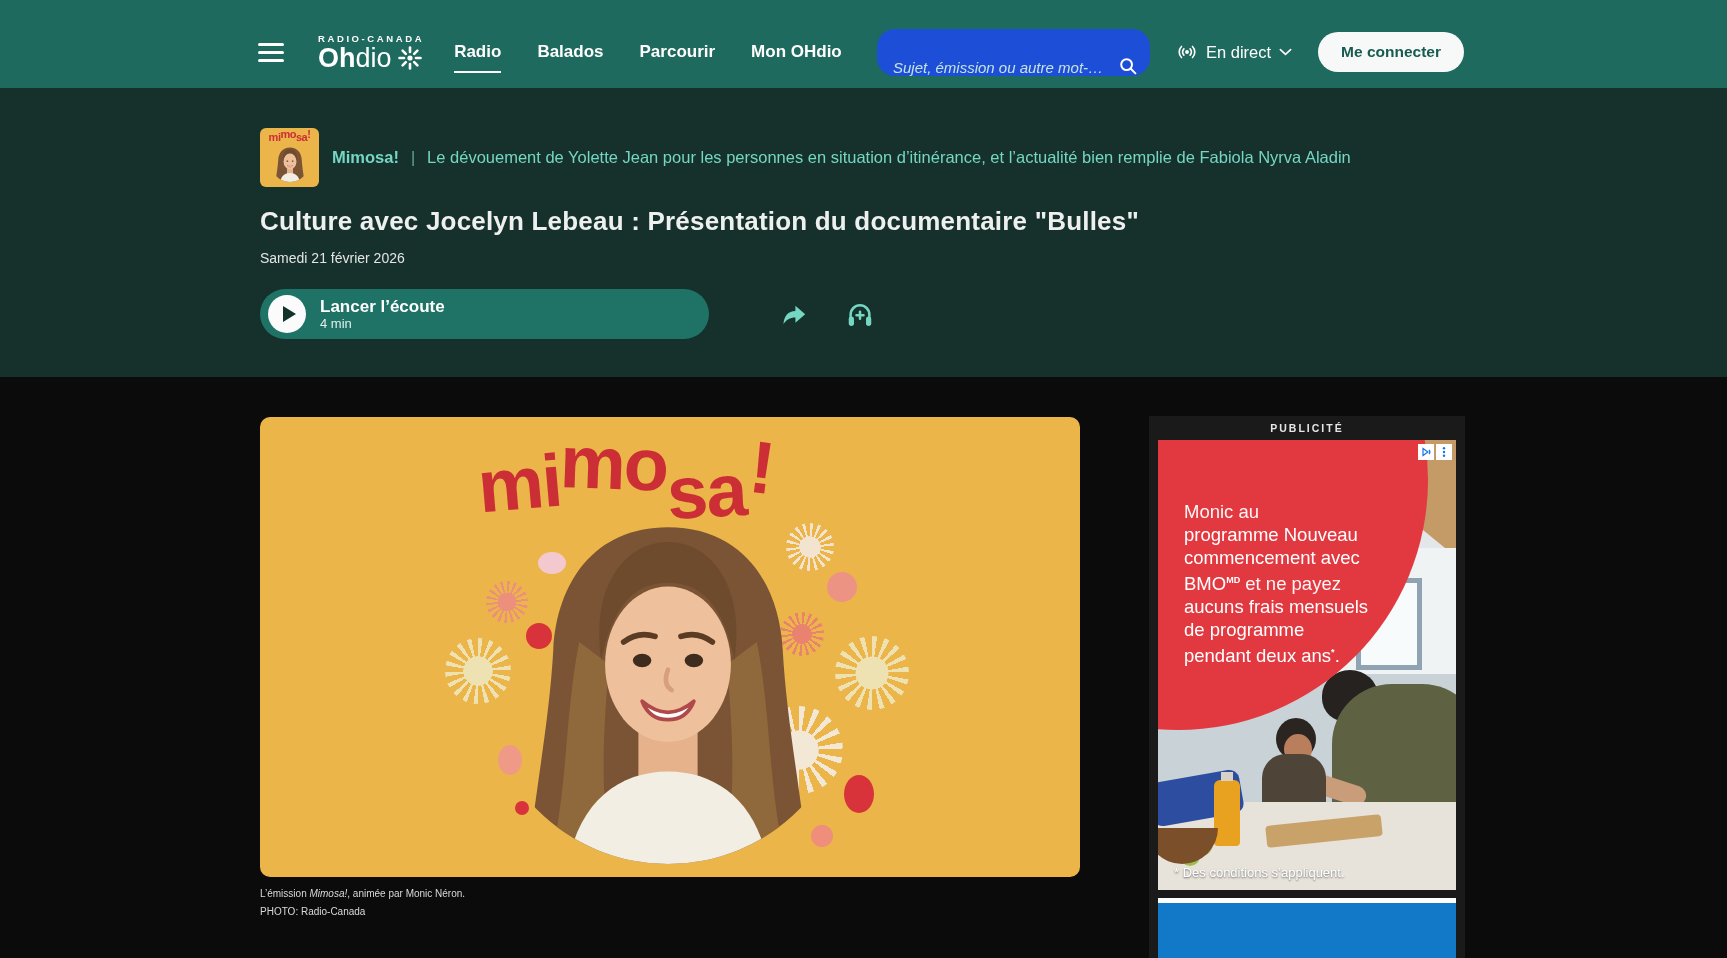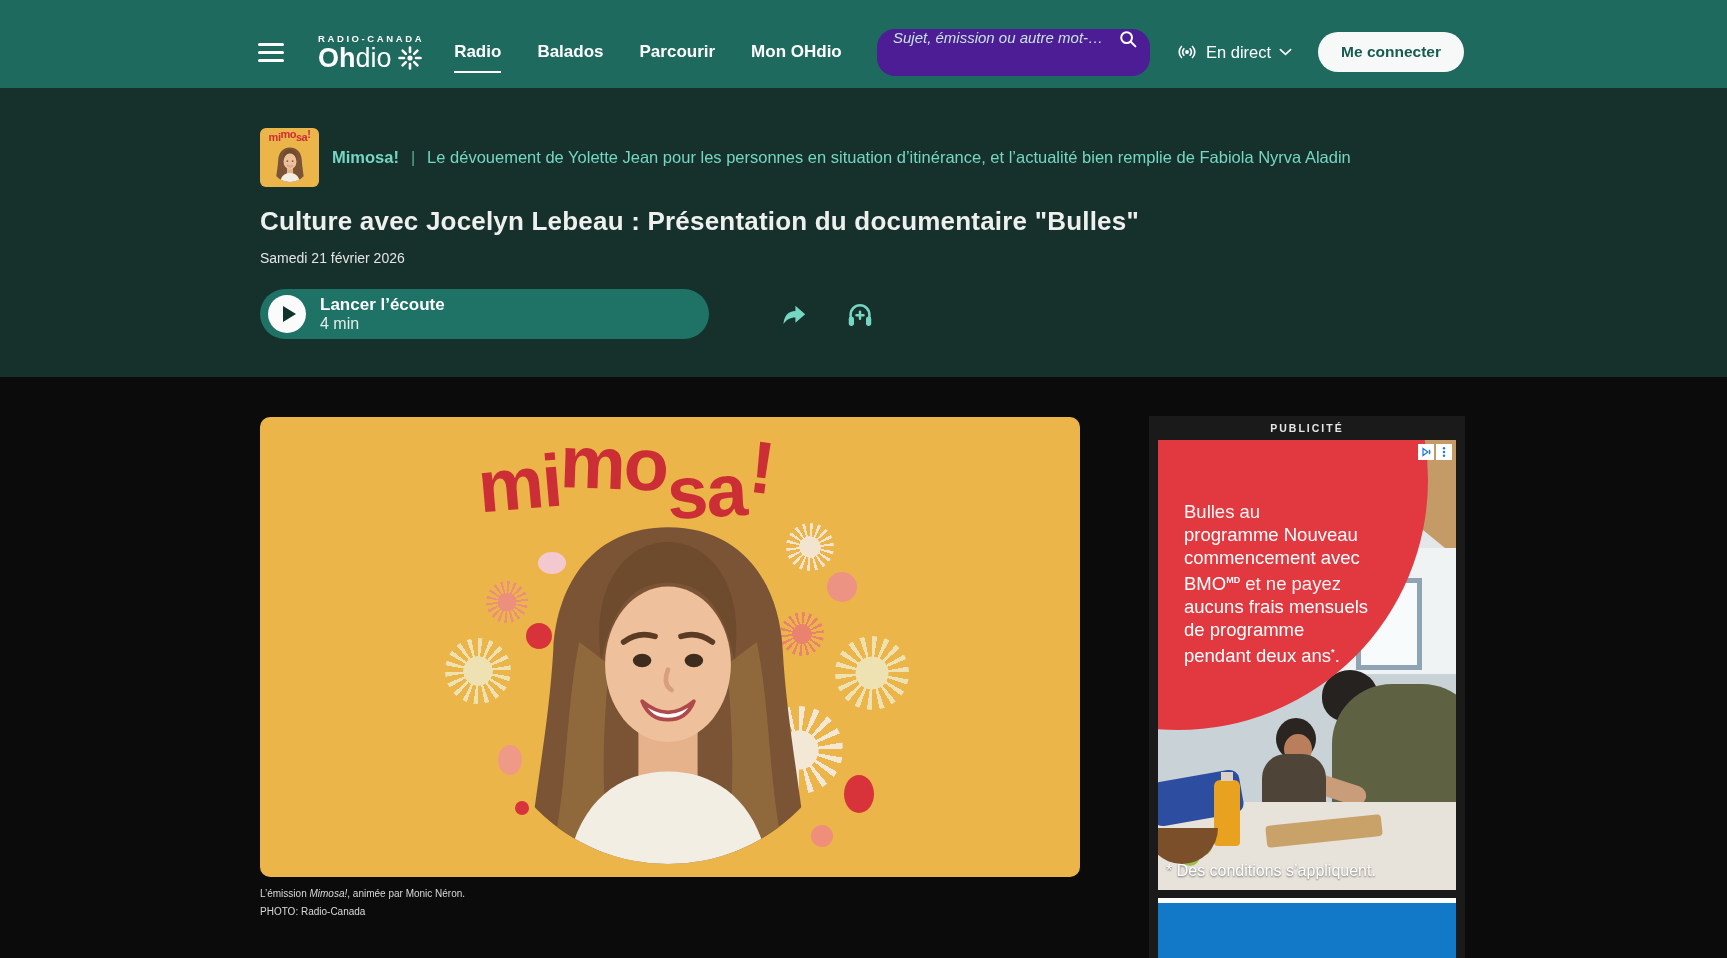--- a/index.html
+++ b/index.html
@@ -16,21 +16,21 @@
   .brand { margin-left:34px; color:#fff; text-decoration:none; display:flex; flex-direction:column; cursor:pointer; }
   .brand-top { font-size:9.5px; font-weight:700; letter-spacing:2.6px; margin-bottom:1px; }
   .brand-row { display:flex; align-items:center; line-height:1; }
   .brand-oh { font-size:27px; font-weight:800; }
   .brand-dio { font-size:27px; font-weight:300; }
   .gem { margin-left:5px; }
   .nav-links { display:flex; align-items:center; margin-left:30px; gap:36px; }
   .nav-link { color:#ffffff; font-size:17px; font-weight:700; text-decoration:none; position:relative; cursor:pointer; }
   .nav-link.active::after { content:""; position:absolute; left:0; right:0; bottom:-11px; height:2px; background:#fff; }
   .nav-right { margin-left:auto; display:flex; align-items:center; gap:26px; }
-  .search-box { width:273px; height:47px; background:#4c1d95; border-radius:18px; display:flex; align-items:flex-start;
+  .search-box { width:273px; height:47px; background:#1d4ed8; border-radius:18px; display:flex; align-items:flex-end;
                 padding:0 12px 0 16px; }
   .search-box input { flex:1; background:transparent; border:none; outline:none; color:#DFF2EE;
                       font-size:15px; font-style:italic; font-family:"Liberation Sans", sans-serif; min-width:0; }
   .search-box input::placeholder { color:#C5E4DD; opacity:1; }
   .live-btn { display:flex; align-items:center; gap:8px; background:none; border:none; color:#fff;
               font-size:16.5px; font-weight:500; font-family:"Liberation Sans", sans-serif; cursor:pointer; }
   .login-btn { height:40px; padding:0 23px; border:none; border-radius:20px; background:#F7F9F8; color:#185C51;
                font-size:15.5px; font-weight:600; font-family:"Liberation Sans", sans-serif; cursor:pointer; }
 
   
@@ -51,21 +51,21 @@
   .hero-date { position:absolute; left:260px; top:162px; color:#E3E5E4; font-size:14px; }
   .hero-actions { position:absolute; left:260px; right:263px; top:200px; height:52px; display:flex; align-items:center;gap:8px; }
   .play-pill { width:449px; height:50px; border:none; border-radius:26px; background:#1E7366; display:flex;
                align-items:center; padding:0 8px; cursor:pointer; font-family:"Liberation Sans", sans-serif; }
   .play-circle { width:38px; height:38px; border-radius:50%; background:#FAFBFA; display:flex; align-items:center;
                  justify-content:center; flex:0 0 auto; }
   .play-tri { width:0; height:0; border-left:13px solid #11332C; border-top:8px solid transparent;
               border-bottom:8px solid transparent; margin-left:4px; }
   .play-texts { margin-left:14px; text-align:left; color:#fff; }
   .play-label { display:block; font-size:17px; font-weight:700; line-height:1.15; }
-  .play-dur { display:block; font-size:16px; font-weight:400; color:#E3EEEB; }
+  .play-dur { display:block; font-size:13px; font-weight:400; color:#E3EEEB; }
   .icon-btn { background:none; border:none; cursor:pointer; display:flex; align-items:center; }
   .share-btn { margin-left:62px; } .listen-btn { margin-left:28px; }
   .full-ep-btn { margin-left:auto; height:46px; padding:0 26px; background:transparent; border:1.5px solid #74D6C3;
                  border-radius:24px; color:#8ADCCB; font-size:16px; font-weight:500;
                  font-family:"Liberation Sans", sans-serif; cursor:pointer; }
 
   
   .main { position:absolute; top:377px; left:0; width:100%; height:581px; background:#0B0B0B; }
   .artwork { position:absolute; left:260px; top:40px; width:820px; height:460px; border-radius:10px;
              background:#EBB54A; overflow:hidden; }
@@ -116,21 +116,21 @@
   .ad1-juice::after { content:""; position:absolute; left:7px; top:-8px; width:12px; height:9px; background:#D8D2C6; }
   .ad1-apple { position:absolute; width:20px; height:20px; border-radius:50%; background:#9CBE4F; }
   .ad1-bowl { position:absolute; left:-12px; bottom:26px; width:72px; height:36px; background:#7C4F2B;
               border-radius:0 0 40px 40px; }
   .ad1-red { position:absolute; left:-230px; top:-210px; width:500px; height:500px; border-radius:50%;
              background:#E23940; }
   .ad1-text { position:absolute; left:26px; top:60px; color:#fff; font-size:18.5px; line-height:23px; z-index:4; }
   .ad1-text .lt { font-weight:400; opacity:0.95; }
   .ad1-text .bd { font-weight:400; }
   .ad1-text sup { font-size:9px; font-weight:700; vertical-align:super; }
-  .ad1-cond { position:absolute; left:8px; bottom:10px; color:#fff; font-size:16px; z-index:5;
+  .ad1-cond { position:absolute; left:16px; bottom:10px; color:#fff; font-size:13px; z-index:5;
               text-shadow:0 1px 2px rgba(0,0,0,0.55); }
   .ad1-icons { position:absolute; right:4px; top:4px; z-index:6; display:flex; gap:2px; }
   .ad1-icons .chip { width:16px; height:16px; background:#fff; display:flex; align-items:center;
                      justify-content:center; cursor:pointer; }
   .ad2 { position:absolute; left:9px; top:482px; width:298px; height:110px; background:#1278C8;
          border-top:5px solid #fff; overflow:hidden; cursor:pointer; }
 </style>
 </head>
 <body>
 
@@ -319,21 +319,21 @@
           <div class="ad1-cloth"></div>
           <div class="ad1-board"></div>
           <div class="ad1-juice"></div>
           <span class="ad1-apple" style="left:16px; bottom:42px;"></span>
           <span class="ad1-apple" style="left:34px; bottom:34px;"></span>
           <span class="ad1-apple" style="left:22px; bottom:24px;"></span>
           <div class="ad1-bowl"></div>
         </div>
         <div class="ad1-red"></div>
         <div class="ad1-text">
-          <div class="lt">Bulles au</div>
+          <div class="lt">Monic au</div>
           <div class="bd">programme Nouveau</div>
           <div class="bd">commencement avec</div>
           <div><span class="bd">BMO</span><sup>MD</sup><span class="lt"> et ne payez</span></div>
           <div class="bd">aucuns frais mensuels</div>
           <div class="bd">de programme</div>
           <div><span class="bd">pendant deux ans</span><sup>*</sup><span class="bd">.</span></div>
         </div>
         <div class="ad1-cond">* Des conditions s’appliquent.</div>
         <div class="ad1-icons">
           <span class="chip">

